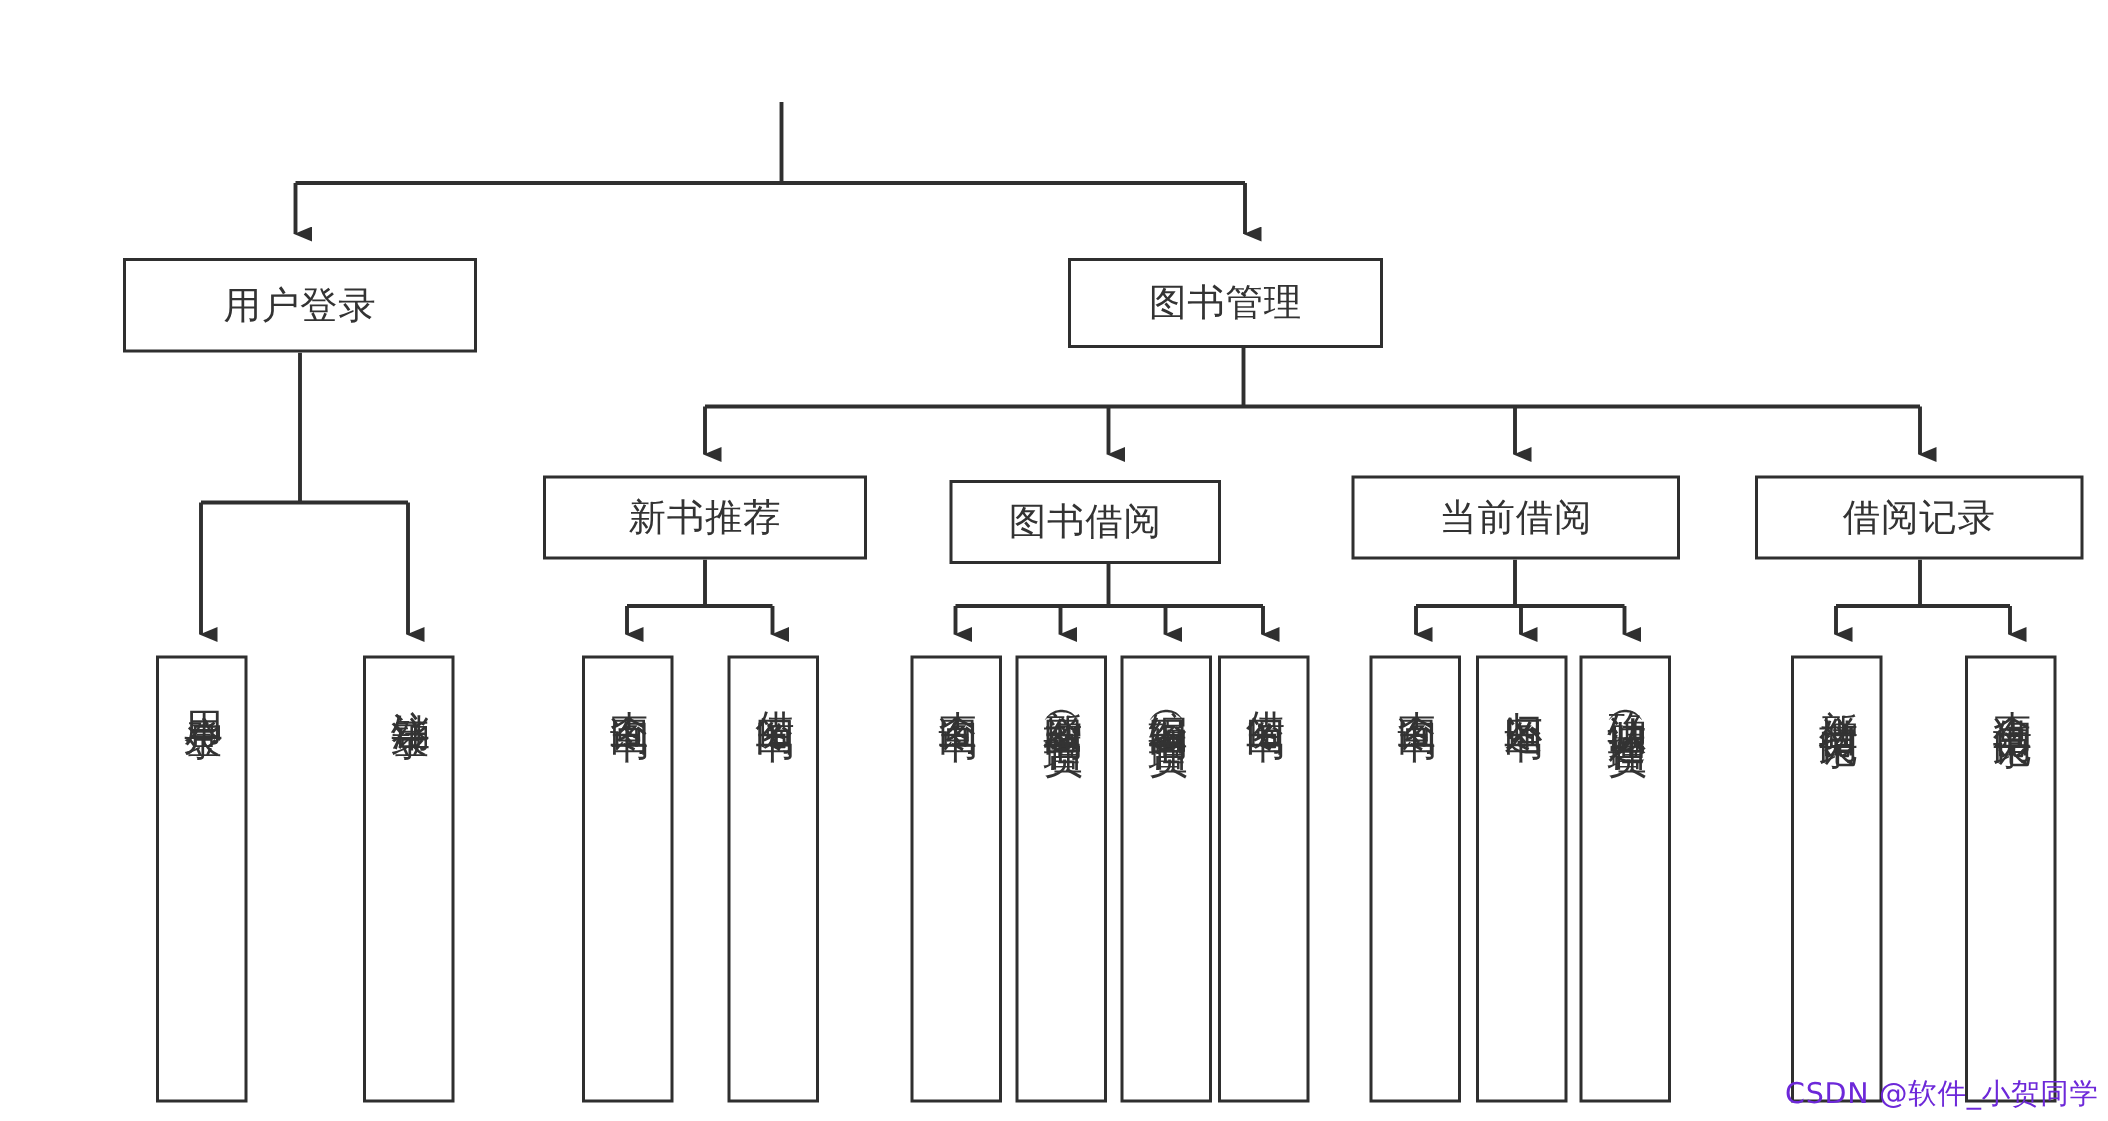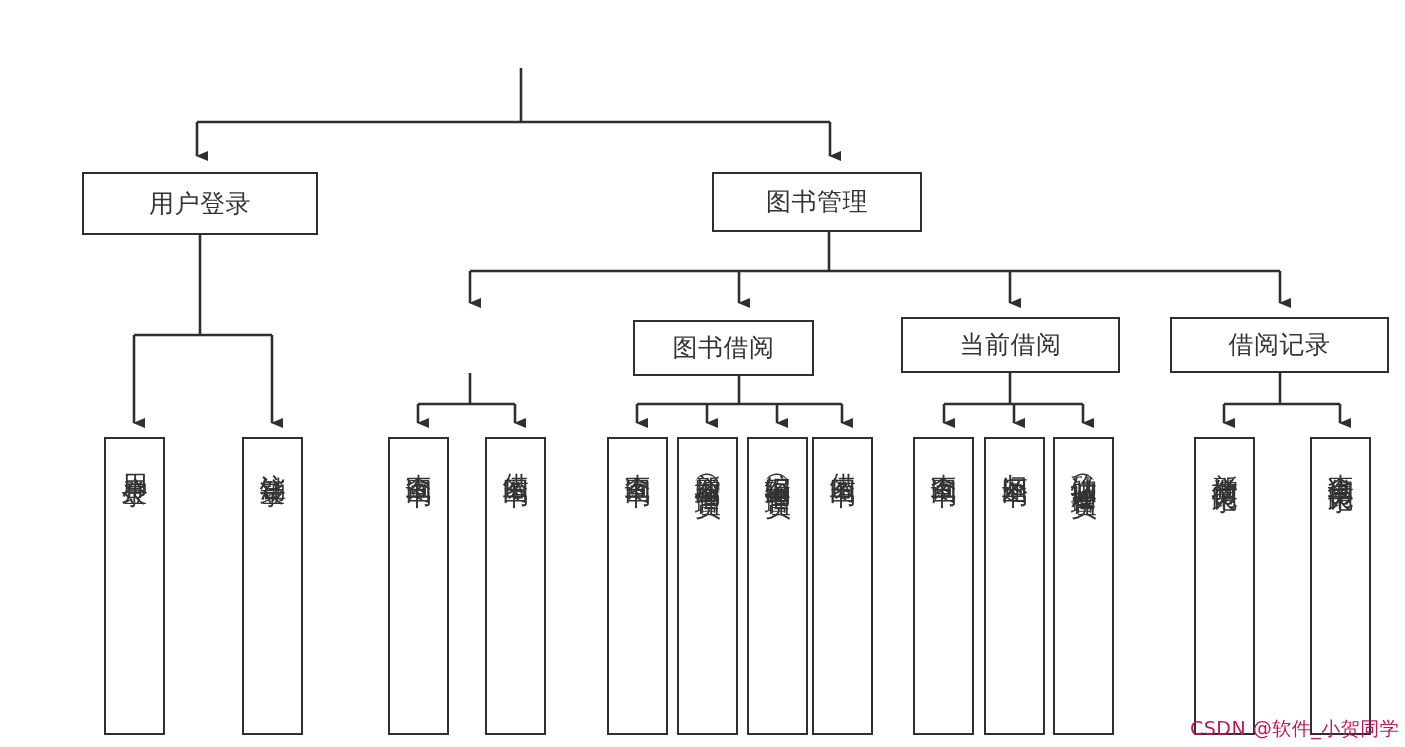--- a/index.html
+++ b/index.html
@@ -56,21 +56,21 @@
   .node.v .label {
     writing-mode: vertical-rl;
     text-orientation: upright;
     font-size: 26px;
     line-height: 1.05;
     letter-spacing: 3px;
     white-space: pre-line;
   }
   .watermark {
     position: absolute;
-    color: #be185d;
+    color: #6d28d9;
     font-size: 19px;
     letter-spacing: 0.5px;
     white-space: nowrap;
     user-select: none;
   }
 </style>
 </head>
 <body>
 
 <div id="canvas">
@@ -127,20 +127,23 @@
 
 
   <div class="node h" style="left:82px; top:172px; width:236px; height:63px;">
     <span class="label">用户登录</span>
   </div>
 
   <div class="node h" style="left:712px; top:172px; width:210px; height:60px;">
     <span class="label">图书管理</span>
   </div>
 
+  <div class="node h" style="left:362px; top:317px; width:216px; height:56px;">
+    <span class="label">新书推荐</span>
+  </div>
 
   <div class="node h" style="left:633px; top:320px; width:181px; height:56px;">
     <span class="label">图书借阅</span>
   </div>
 
   <div class="node h" style="left:901px; top:317px; width:219px; height:56px;">
     <span class="label">当前借阅</span>
   </div>
 
   <div class="node h" style="left:1170px; top:317px; width:219px; height:56px;">

